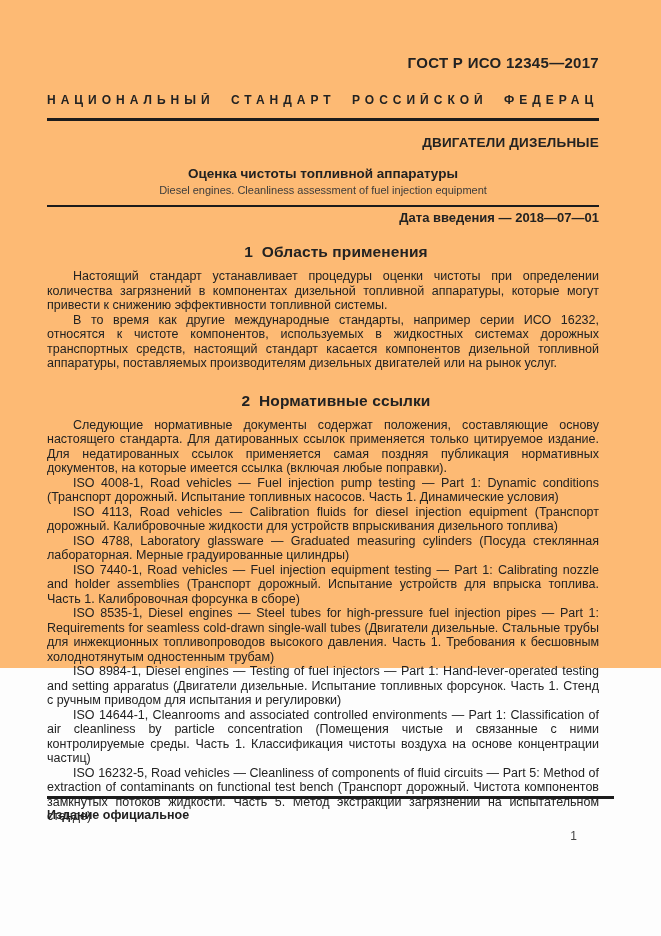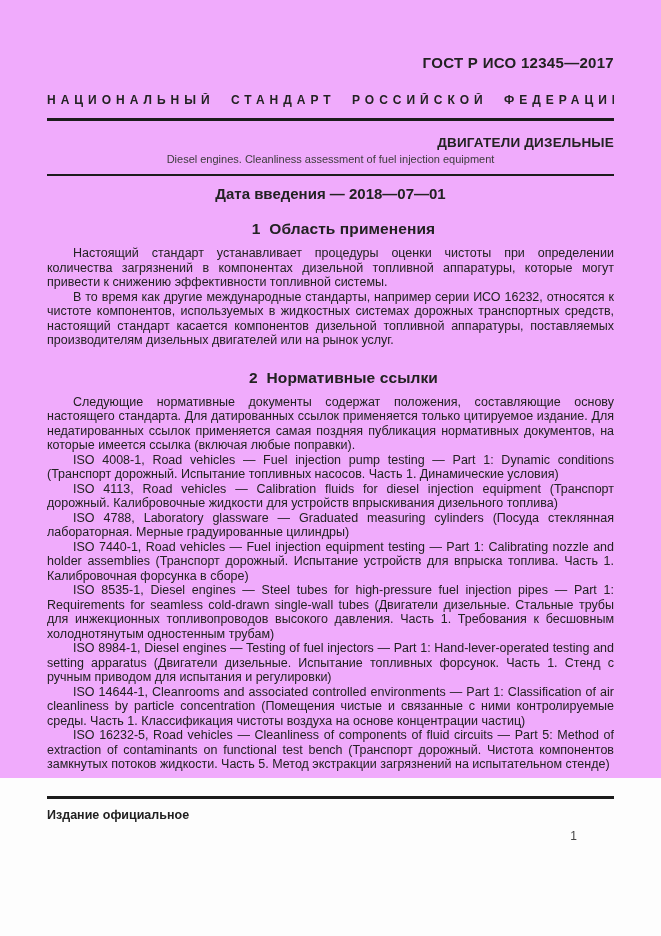--- a/index.html
+++ b/index.html
@@ -5,24 +5,24 @@
   html, body { margin: 0; padding: 0; }
   body {
     width: 661px; height: 936px;
     background: #fdfdfd;
     font-family: "Liberation Sans", "DejaVu Sans", sans-serif;
     color: #222222;
     overflow: hidden;
   }
   .page {
     position: relative;
-    width: 661px; height: 778px;
+    width: 661px; height: 668px;
     box-sizing: border-box;
-    padding: 54px 47px 0 47px;
-    background: #f0abfc;
+    padding: 54px 62px 0 47px;
+    background: #fdba74;
   }
   .doc-number {
     text-align: right;
     font-weight: bold;
     font-size: 15px;
     line-height: 18px;
     letter-spacing: 0.3px;
   }
   .standard-type {
     margin-top: 21px;
@@ -59,24 +59,24 @@
     font-size: 13.5px;
   }
   .subtitle-en {
     margin-top: 3px;
     text-align: center;
     font-weight: normal;
     font-size: 11px;
     color: #3c3c3c;
   }
   .effective-date {
-    margin-top: 9px;
-    text-align: center;
+    margin-top: 3px;
+    text-align: right;
     font-weight: bold;
-    font-size: 15px;
+    font-size: 13px;
   }
   h2.sec-heading {
     font-size: 15.5px;
     font-weight: bold;
     margin: 0 0 0 26px;
     letter-spacing: 0.1px;
     text-align: center;
   }
   .sec-heading.first { margin-top: 18px; }
   .sec-heading.second { margin-top: 21px; }
@@ -115,20 +115,21 @@
 <div class="page">
 
   <div class="doc-number">ГОСТ Р ИСО 12345—2017</div>
 
   <div class="standard-type">НАЦИОНАЛЬНЫЙ СТАНДАРТ РОССИЙСКОЙ ФЕДЕРАЦИИ</div>
 
   <hr class="rule-thick">
 
   <div class="title-ru">ДВИГАТЕЛИ ДИЗЕЛЬНЫЕ</div>
 
+  <div class="subtitle-ru">Оценка чистоты топливной аппаратуры</div>
 
   <div class="subtitle-en">Diesel engines. Cleanliness assessment of fuel injection equipment</div>
 
   <hr class="rule-medium">
 
   <div class="effective-date">Дата введения — 2018—07—01</div>
 
   <section>
     <h2 class="sec-heading first">1&nbsp;&nbsp;Область применения</h2>
     <div class="body-text">

